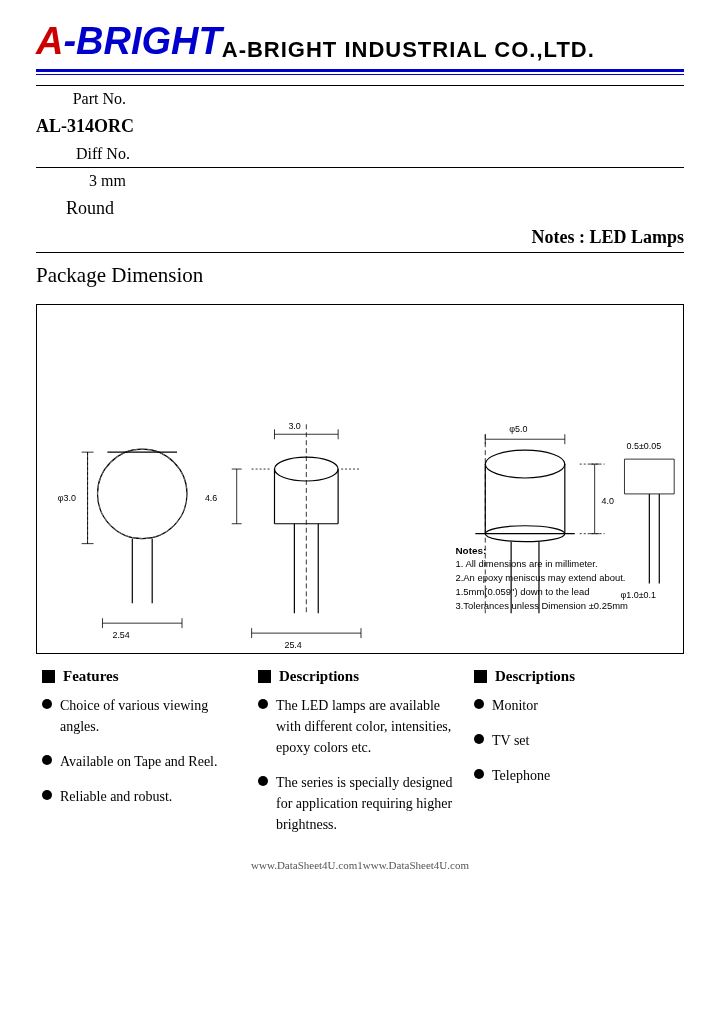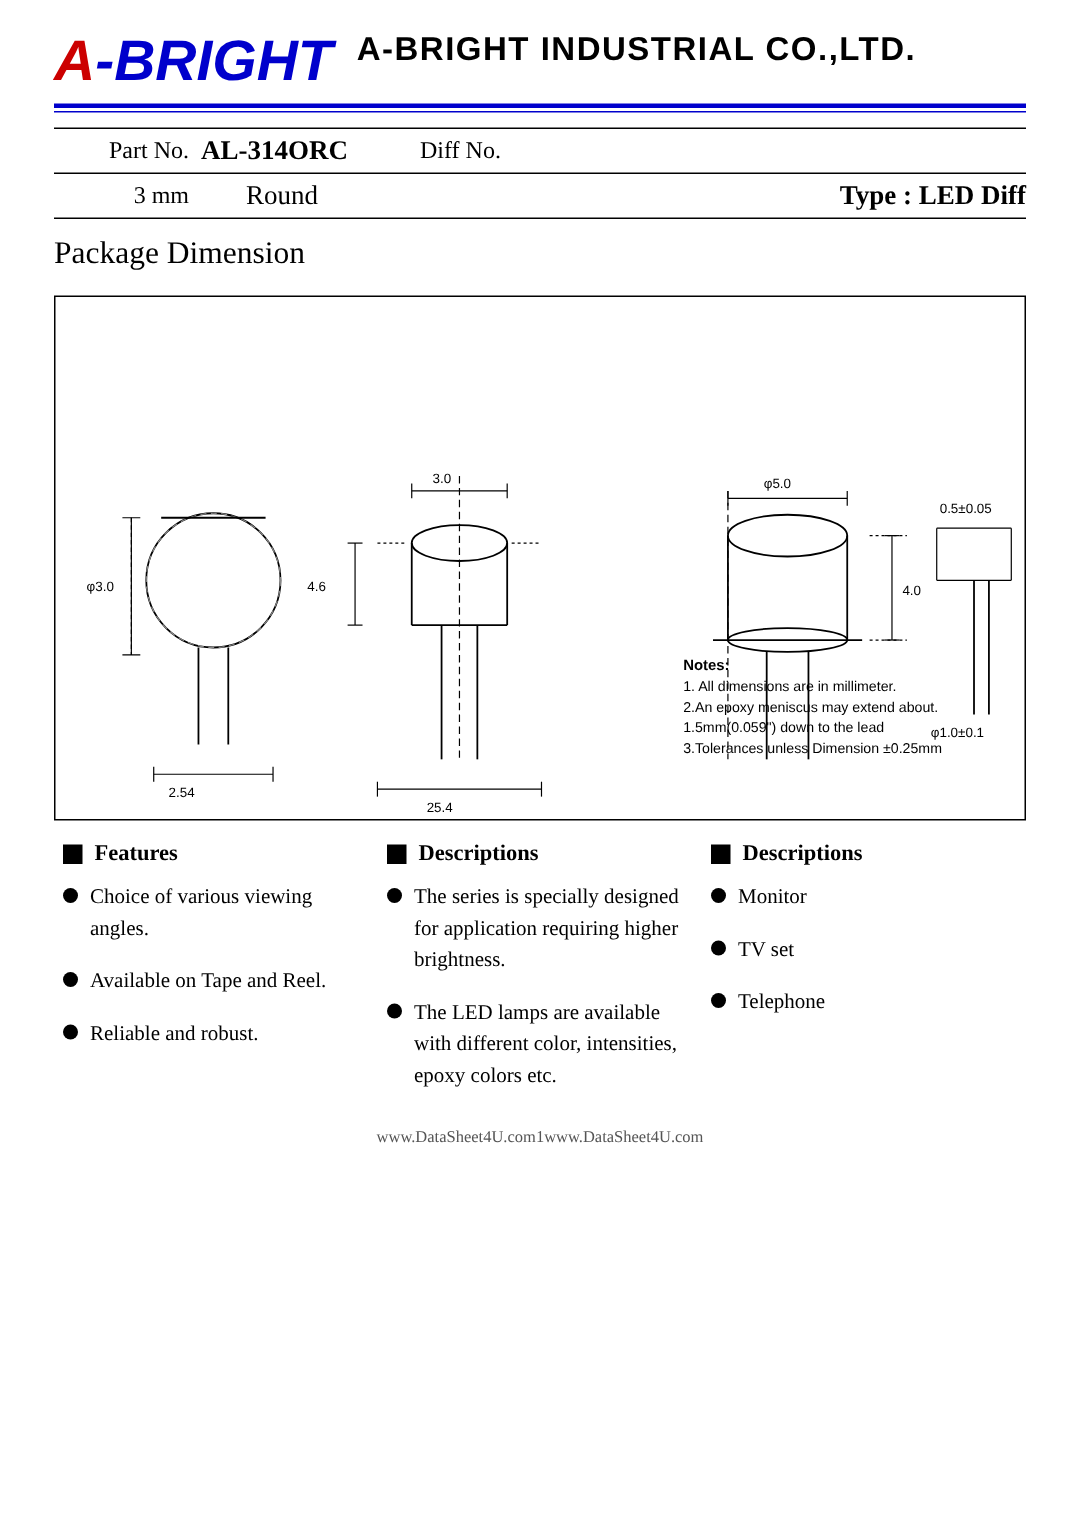--- a/index.html
+++ b/index.html
@@ -9,22 +9,21 @@
       background: #fff;
       font-family: 'Times New Roman', Times, serif;
       font-size: 14px;
       color: #000;
       padding: 20px 36px;
     }
 
     
     .header {
       display: flex;
-      align-items: flex-start;
-      gap: 16px;
+      align-items: flex-end;
       padding-bottom: 6px;
     }
     .logo-a {
       font-size: 38px;
       font-weight: bold;
       font-style: italic;
       color: #cc0000;
       font-family: Arial, sans-serif;
     }
     .logo-bright {
@@ -53,25 +52,26 @@
     }
 
     
     .part-info {
       display: flex;
       flex-direction: column;
       margin-bottom: 8px;
     }
     .part-row {
       display: flex;
-      align-items: center;
+      align-items: flex-start;
       gap: 8px;
       font-size: 16px;
       border-bottom: 1.5px solid #000;
       padding: 4px 0;
+      flex-direction: column;
     }
     .part-row:first-child {
       border-top: 1.5px solid #000;
     }
     .part-label {
       width: 90px;
       text-align: right;
       font-size: 16px;
     }
     .part-value {
@@ -178,21 +178,21 @@
 
 <div class="part-info">
   <div class="part-row">
     <span class="part-label">Part No.</span>
     <span class="part-value">AL-314ORC</span>
     <span class="diff-section">Diff No.</span>
   </div>
   <div class="part-row">
     <span class="part-label">3 mm</span>
     <span class="part-value-normal" style="margin-left:30px;">Round</span>
-    <span class="type-section">Type : LED Diff</span>
+    <span class="type-section">Notes : LED Lamps</span>
   </div>
 </div>
 
 <div class="pkg-title">Package Dimension</div>
 <div class="pkg-box">
   <svg class="pkg-svg" viewBox="0 0 648 350" xmlns="http://www.w3.org/2000/svg">
 
     <circle cx="105" cy="190" r="45" fill="none" stroke="#000" stroke-width="1.2"></circle>
     <circle cx="105" cy="190" r="45" fill="none" stroke="#888" stroke-width="0.8" stroke-dasharray="4,3"></circle>
 
@@ -303,25 +303,25 @@
     </div>
   </div>
 
   <div class="col">
     <div class="col-title">
       <span class="black-square"></span>
       <span>Descriptions</span>
     </div>
     <div class="bullet-item">
       <span class="bullet-circle"></span>
+      <span>The LED lamps are available with different color, intensities, epoxy colors etc.</span>
+    </div>
+    <div class="bullet-item">
+      <span class="bullet-circle"></span>
       <span>The series is specially designed for application requiring higher brightness.</span>
-    </div>
-    <div class="bullet-item">
-      <span class="bullet-circle"></span>
-      <span>The LED lamps are available with different color, intensities, epoxy colors etc.</span>
     </div>
   </div>
 
   <div class="col">
     <div class="col-title">
       <span class="black-square"></span>
       <span>Descriptions</span>
     </div>
     <div class="bullet-item">
       <span class="bullet-circle"></span>

